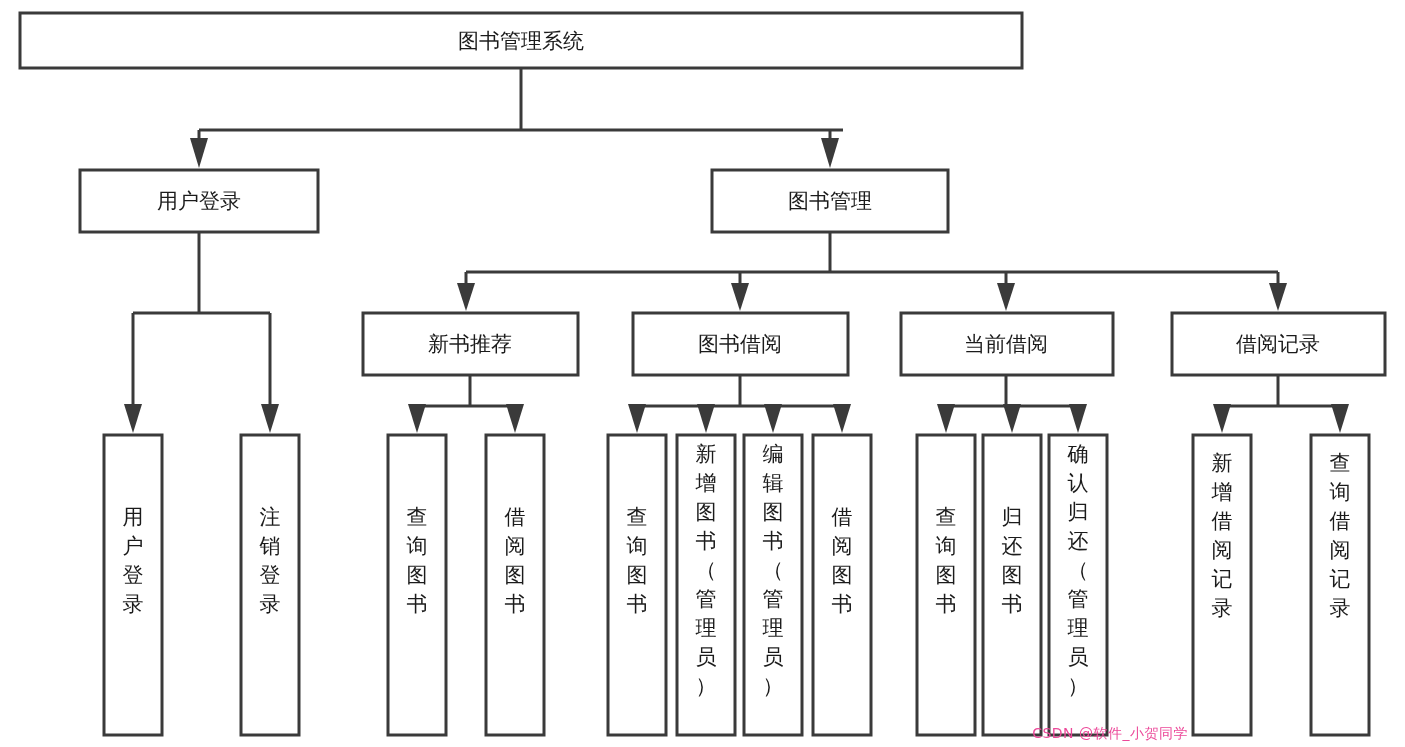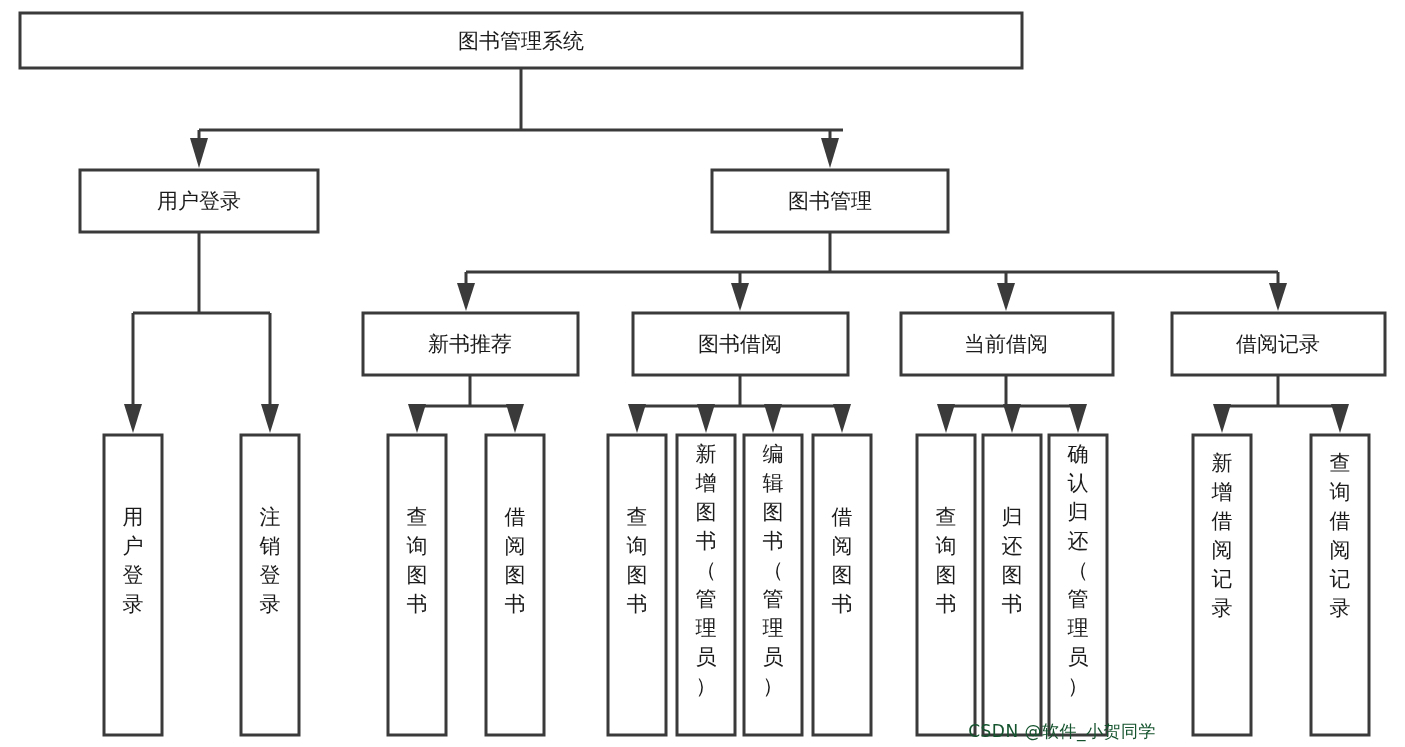--- a/index.html
+++ b/index.html
@@ -12,20 +12,21 @@
     width: 1405px;
     height: 747px;
     font-family: "DejaVu Sans", "Liberation Sans", sans-serif;
     overflow: hidden;
     position: relative;
   }
   #diagram-root {
     position: relative;
     width: 1164px;
     height: 747px;
+    padding-left: 48px;
   }
   svg#tree-svg {
     position: absolute;
     left: 0;
     top: 0;
     width: 1405px;
     height: 747px;
     display: block;
   }
   .node-box {
@@ -51,25 +52,25 @@
     stroke-width: 3;
     fill: none;
     stroke-linecap: butt;
   }
   .arrow-head {
     fill: #3a3a3a;
     stroke: none;
   }
   .watermark {
     position: absolute;
-    right: 8px;
+    right: 24px;
     bottom: 4px;
     font-family: "DejaVu Sans", "Liberation Sans", sans-serif;
-    font-size: 17px;
-    color: #14532d;
+    font-size: 14px;
+    color: #ec4899;
     letter-spacing: 0.5px;
     white-space: nowrap;
     user-select: none;
   }
 </style>
 </head>
 <body>
 
 <div id="diagram-root">
   <svg id="tree-svg" viewBox="0 0 1405 747" xmlns="http://www.w3.org/2000/svg">

